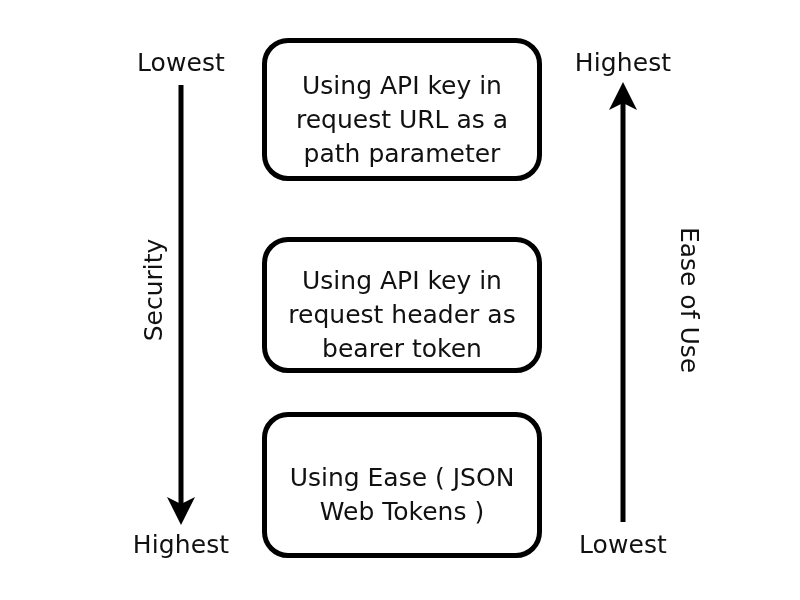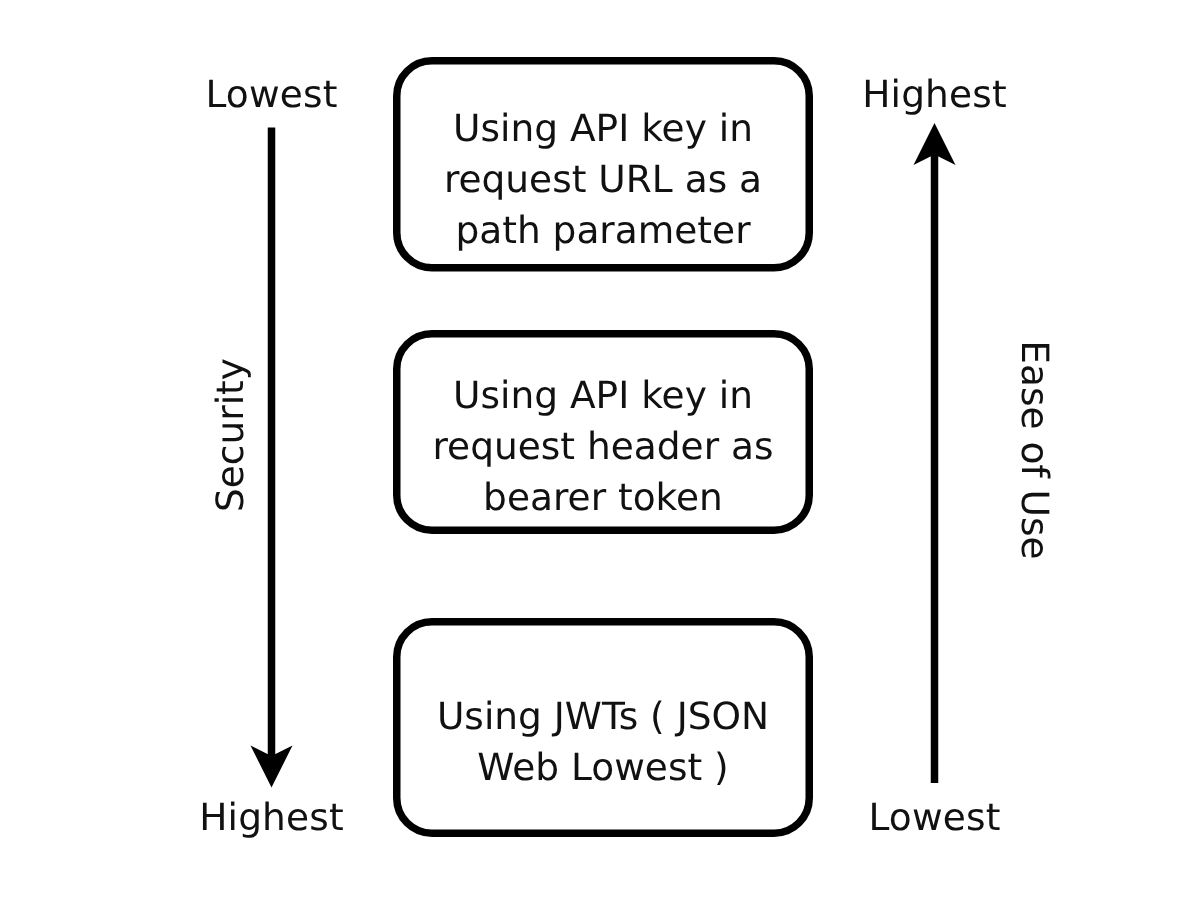--- a/index.html
+++ b/index.html
@@ -93,21 +93,21 @@
     line-height: 34px;
     color: #111111;
     padding: 4px 16px;
   }
   .option-box .label {
     display: block;
     width: 100%;
     margin-top: 20px;
   }
   #box-0 { top: 38px;  height: 143px; }
-  #box-1 { top: 220px; height: 136px; }
+  #box-1 { top: 237px; height: 136px; }
   #box-2 { top: 412px; height: 146px; }
 </style>
 </head>
 <body>
 
 <div id="canvas">
 
   <div class="axis-col axis-left">
 
     <div class="axis-cap axis-cap-top">Lowest</div>
@@ -124,21 +124,21 @@
 
   <div class="option-box" id="box-0">
     <span class="label">Using API key in request URL as a path parameter</span>
   </div>
 
   <div class="option-box" id="box-1">
     <span class="label">Using API key in request header as bearer token</span>
   </div>
 
   <div class="option-box" id="box-2">
-    <span class="label">Using JWTs ( JSON Web Lowest )</span>
+    <span class="label">Using Ease ( JSON Web Tokens )</span>
   </div>
 
   <div class="axis-col axis-right">
 
     <div class="axis-cap axis-cap-top">Highest</div>
 
     <svg class="axis-svg" viewBox="0 0 160 600">
       <line x1="80" y1="99" x2="80" y2="522" stroke="#000000" stroke-width="5" stroke-linecap="butt"></line>
       <polygon points="80,82 66,110 80,103 94,110" fill="#000000"></polygon>
     </svg>

